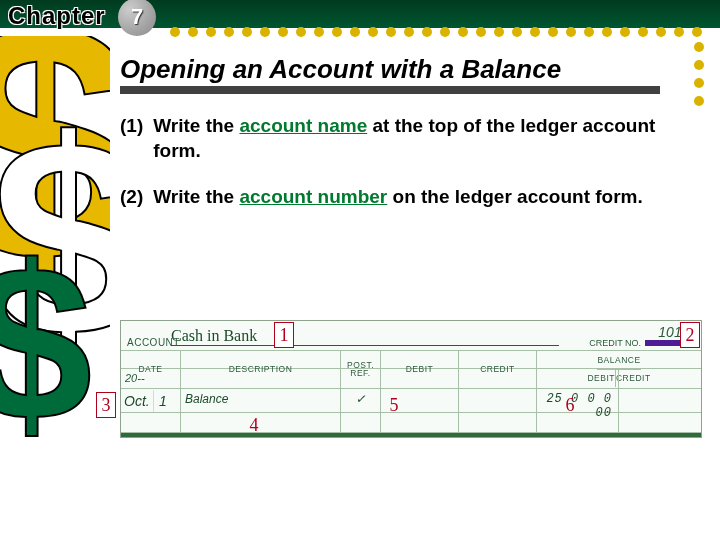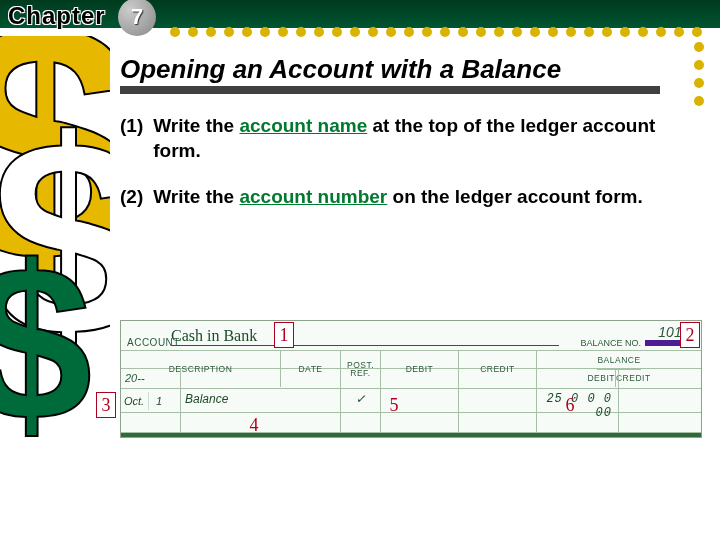--- a/index.html
+++ b/index.html
@@ -160,21 +160,21 @@
   .w-bd { width: 82px; }
   .w-bc { width: 82px; border-right: none; }
   .bal-top { flex:1; border-bottom: 1px solid #a8bfa8; display:flex; align-items:center; justify-content:center; font-size:8.5px; }
   .bal-bot { flex:1; display:flex; }
   .bal-bot span { flex:1; display:flex; align-items:center; justify-content:center; font-size:8.5px; }
   .bal-bot span:first-child { border-right:1px solid #a8bfa8; }
 
   .data-row { height: 24px; }
   .data-row .cell { color: #1d4a2a; font-style: italic; font-size: 12px; }
   .date-parts { display:flex; height:100%; padding:0; }
-  .date-parts span { padding: 3px 3px; font-size: 11px; }
+  .date-parts span { padding: 3px 3px; font-size: 14px; }
   .date-month { border-right: 1px solid #cde0cd; flex:0 0 28px; }
   .date-day { flex:0 0 16px; text-align:right; }
   .amount-cell { font-family: Liberation Mono, monospace; letter-spacing: 1px; padding-right: 6px; text-align: right; }
   .check { font-size: 14px; }
 
   .year-row { height: 20px; }
   .year-row .w-date { font-style: italic; font-size: 11px; padding-left: 4px; }
   .blank-row { height: 20px; }
   .green-strip { height: 4px; background: #2f6a3d; }
 </style>
@@ -257,27 +257,27 @@
   <div class="callout" style="left:560px; top:2px;">2</div>
   <div class="callout" style="left:-24px; top:72px;">3</div>
   <div class="callout" style="left:124px; top:92px; border:none; background:transparent;">4</div>
   <div class="callout" style="left:264px; top:72px; border:none; background:transparent;">5</div>
   <div class="callout" style="left:440px; top:72px; border:none; background:transparent;">6</div>
 
   <div class="ledger">
     <div class="row acct-row">
       <span class="acct-label">ACCOUNT</span>
       <span class="acct-name-cell">Cash in Bank</span>
-      <span class="acct-no-label">BALANCE NO.</span>
+      <span class="acct-no-label">CREDIT NO.</span>
       <span class="acct-no-cell">101</span>
     </div>
 
     <div class="row hdr-row1">
+      <span class="cell w-date" style="height:36px;display:flex;align-items:center;justify-content:center;">DATE</span>
       <span class="cell w-desc" style="height:36px;display:flex;align-items:center;justify-content:center;">DESCRIPTION</span>
-      <span class="cell w-date" style="height:36px;display:flex;align-items:center;justify-content:center;">DATE</span>
       <span class="cell w-post" style="height:36px;display:flex;align-items:center;justify-content:center;line-height:1;">POST. REF.</span>
       <span class="cell w-debit" style="height:36px;display:flex;align-items:center;justify-content:center;">DEBIT</span>
       <span class="cell w-credit" style="height:36px;display:flex;align-items:center;justify-content:center;">CREDIT</span>
       <span class="cell w-balance-group" style="height:36px;">
         <span class="bal-top">BALANCE</span>
         <span class="bal-bot">
           <span>DEBIT</span>
           <span>CREDIT</span>
         </span>
       </span>

